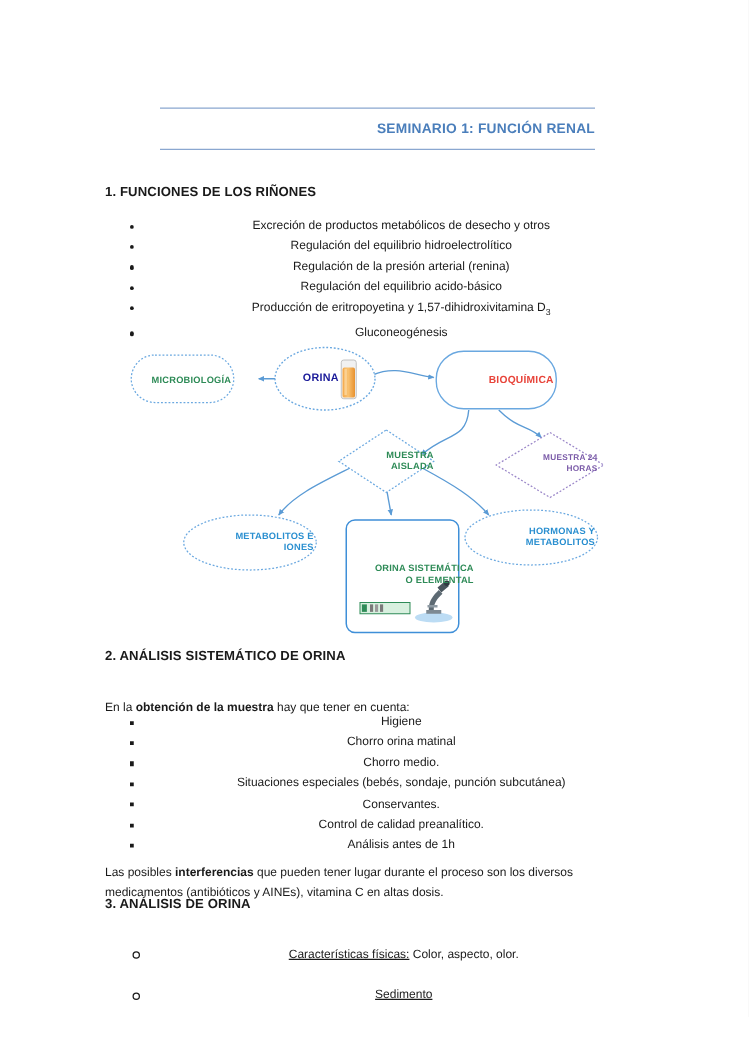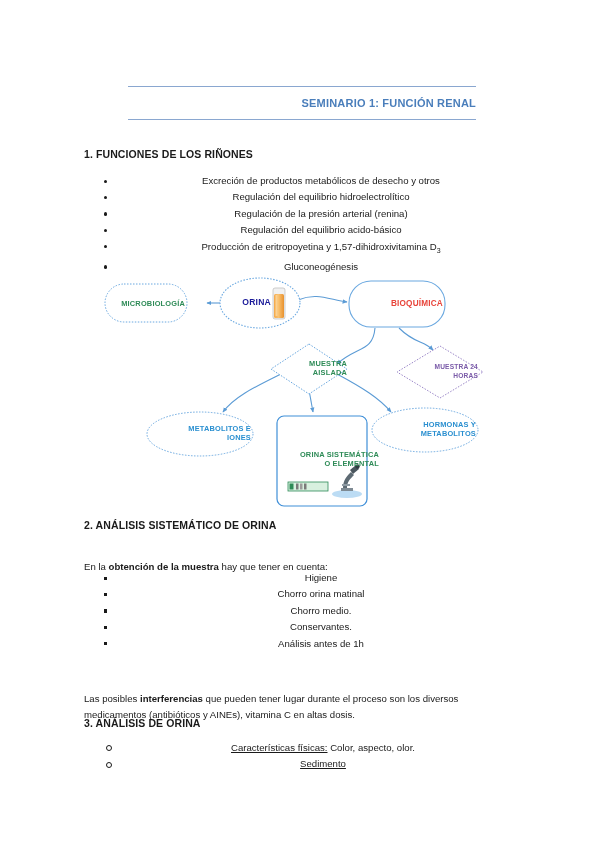--- a/index.html
+++ b/index.html
@@ -65,21 +65,21 @@
     position:absolute;left:20px;top:6.5px;
     width:3.2px;height:3.2px;border-radius:50%;
     background:#1a1a1a;
   }
   .list.square li:before{
     content:"";
     position:absolute;left:20px;top:6.5px;
     width:3.2px;height:3.2px;
     background:#1a1a1a;
   }
-  .list.circle li{padding-left:48px;}
+  .list.circle li{padding-left:48px;margin-top:16px;}
   .list.circle li:before{
     content:"";
     position:absolute;left:22px;top:5.2px;
     width:4px;height:4px;border-radius:50%;
     border:1px solid #1a1a1a;
   }
   .u{text-decoration:underline;}
   sub{font-size:7px;}
   
   .diagram{
@@ -216,21 +216,23 @@
   </div>
 
   <div class="h-sec" style="top:519px;">2. ANÁLISIS SISTEMÁTICO DE ORINA</div>
 
   <div class="para" style="top:547px;width:430px;"><span>En la </span><b>obtención de la muestra</b><span> hay que tener en cuenta:</span></div>
 
   <ul class="list square" style="top:570px;">
     <li>Higiene</li>
     <li>Chorro orina matinal</li>
     <li>Chorro medio.</li>
+    <li>Situaciones especiales (bebés, sondaje, punción subcutánea)</li>
     <li>Conservantes.</li>
+    <li>Control de calidad preanalítico.</li>
     <li>Análisis antes de 1h</li>
   </ul>
 
   <div class="para" style="top:679px;width:398px;"><span>Las posibles </span><b>interferencias</b><span> que pueden tener lugar durante el proceso son los diversos medicamentos (antibióticos y AINEs), vitamina C en altas dosis.</span></div>
 
   <div class="h-sec" style="top:717px;">3. ANÁLISIS DE ORINA</div>
 
   <ul class="list circle" style="top:740px;">
     <li><span class="u">Características físicas:</span><span> Color, aspecto, olor.</span></li>
     <li><span class="u">Sedimento</span><span></span></li>

